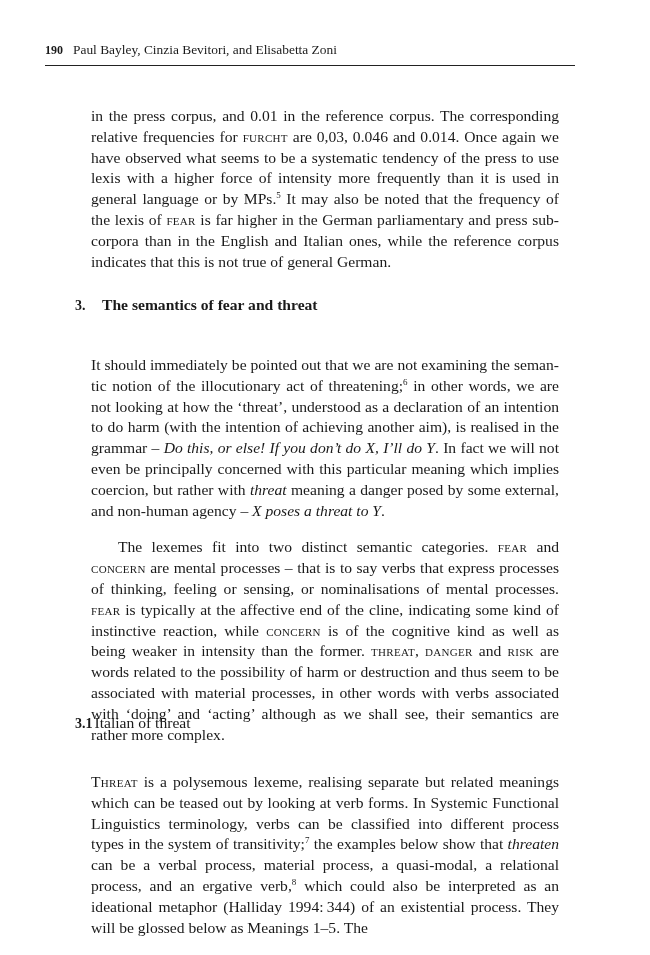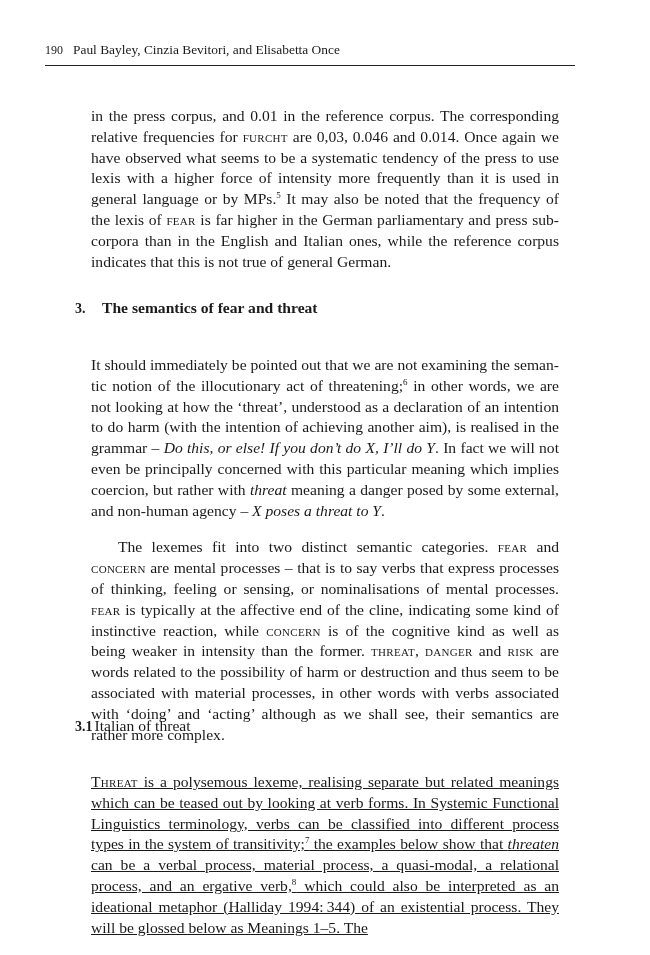--- a/index.html
+++ b/index.html
@@ -1,39 +1,39 @@
 <!DOCTYPE html>
 <html><head>
 <meta charset="utf-8">
 <style>
   html, body { margin: 0; padding: 0; background: #ffffff; }
   body { width: 650px; height: 955px; position: relative; overflow: hidden;
          font-family: "Liberation Serif", "DejaVu Serif", serif; color: #1a1a1a; }
   .running-head { position: absolute; left: 45px; top: 41px; width: 530px;
                   font-size: 13.4px; line-height: 18px; }
-  .running-head .pno { font-variant: small-caps; font-weight: normal; font-size: 12px; margin-right: 10px; }
+  .running-head .pno { font-variant: small-caps; font-weight: bold; font-size: 12px; margin-right: 10px; }
   .rule { position: absolute; left: 45px; top: 65px; width: 530px; height: 0;
           border-top: 1.2px solid #222; }
   .body-block { position: absolute; left: 75px; width: 500px; font-size: 15.6px;
                 line-height: 20.8px; text-align: justify; hyphens: auto; }
   .body-block p { margin: 16px; }
   .indent { text-indent: 27px; }
   .sc { font-variant: small-caps; text-transform: lowercase; letter-spacing: 0.3px; }
   .sc-cap { font-variant: small-caps; letter-spacing: 0.3px; }
   sup { font-size: 9px; line-height: 0; vertical-align: 6px; }
-  .heading { position: absolute; left: 75px; font-size: 15.6px; line-height: 23px; }
+  .heading { position: absolute; left: 75px; font-size: 15.6px; line-height: 18px; }
   .heading .num { display: inline-block; width: 27px; font-weight: bold; font-size: 14px; }
   .h-bold { font-weight: bold; }
   .sub-num { font-weight: bold; font-size: 14px; margin-right: 2px; }
 </style>
 </head>
 <body>
 
 <div class="running-head">
-  <span class="pno">190</span><span>Paul Bayley, Cinzia Bevitori, and Elisabetta Once</span>
+  <span class="pno">190</span><span>Paul Bayley, Cinzia Bevitori, and Elisabetta Zoni</span>
 </div>
 <div class="rule"></div>
 
 <div class="body-block" style="top:90px;">
   <p>
     <span>in the press corpus, and 0.01 in the reference corpus. The corresponding rel­ative frequencies for </span><span class="sc">furcht</span><span> are 0,03, 0.046 and 0.014. Once again we have observed what seems to be a systematic tendency of the press to use lexis with a higher force of intensity more frequently than it is used in general language or by MPs.</span><sup>5</sup><span> It may also be noted that the frequency of the lexis of </span><span class="sc">fear</span><span> is far higher in the German parliamentary and press sub-corpora than in the En­glish and Italian ones, while the reference corpus indicates that this is not true of general German.</span>
   </p>
 </div>
 
 <div class="heading" style="top:296px;">
@@ -46,17 +46,17 @@
   </p>
   <p class="indent">
     <span>The lexemes fit into two distinct semantic categories. </span><span class="sc">fear</span><span> and </span><span class="sc">concern</span><span> are mental processes – that is to say verbs that express processes of thinking, feeling or sensing, or nominalisations of mental processes. </span><span class="sc">fear</span><span> is typically at the affective end of the cline, indicating some kind of instinctive reaction, while </span><span class="sc">concern</span><span> is of the cognitive kind as well as being weaker in intensity than the former. </span><span class="sc">threat</span><span>, </span><span class="sc">danger</span><span> and </span><span class="sc">risk</span><span> are words related to the possibility of harm or destruction and thus seem to be associated with material processes, in other words with verbs associated with ‘doing’ and ‘acting’ although as we shall see, their semantics are rather more complex.</span>
   </p>
 </div>
 
 <div class="heading" style="top:714px;">
   <span class="sub-num">3.1</span><span>Italian of threat</span>
 </div>
 
-<div class="body-block" style="top:756px;text-decoration:underline;">
+<div class="body-block" style="top:756px;">
   <p>
     <span class="sc-cap">Threat</span><span> is a polysemous lexeme, realising separate but related meanings which can be teased out by looking at verb forms. In Systemic Functional Linguistics terminology, verbs can be classified into different process types in the system of transitivity;</span><sup>7</sup><span> the examples below show that </span><i>threaten</i><span> can be a verbal process, material process, a quasi-modal, a relational process, and an ergative verb,</span><sup>8</sup><span> which could also be interpreted as an ideational metaphor (Halliday 1994: 344) of an existential process. They will be glossed below as Meanings 1–5. The</span>
   </p>
 </div>
 
 </body></html>

